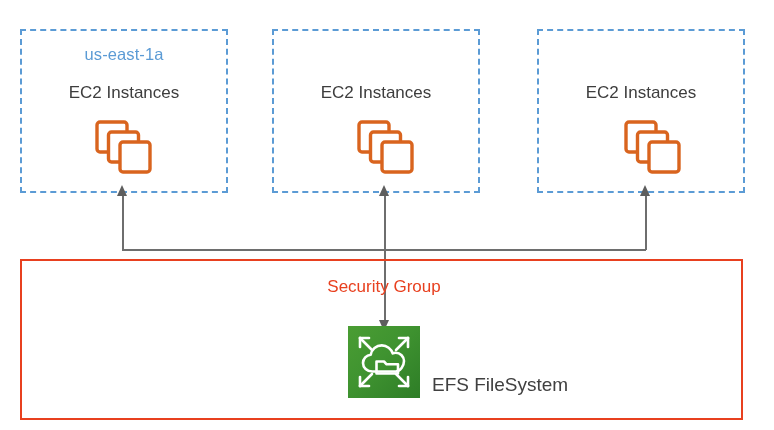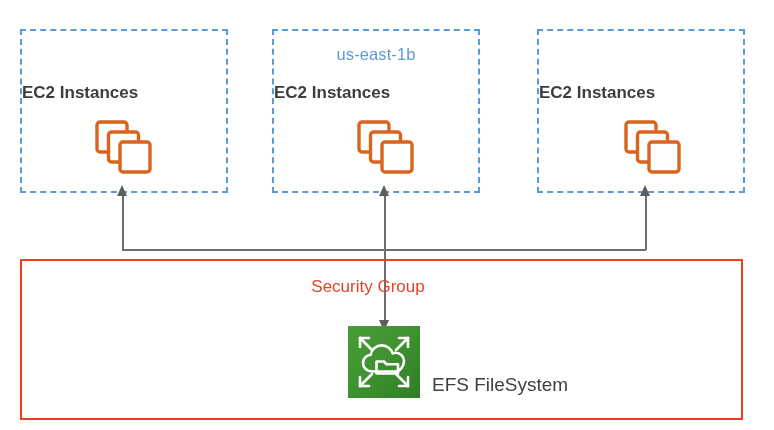--- a/index.html
+++ b/index.html
@@ -32,24 +32,24 @@
     font-size: 16.5px;
     color: #5B9BD5;
     letter-spacing: 0.1px;
     white-space: nowrap;
   }
   .az-sub {
     position: absolute;
     left: 0;
     right: 0;
     top: 52px;
+    text-align: center;
     font-size: 17px;
     color: #3D3D3D;
     white-space: nowrap;
-    font-weight: bold;
   }
 
   
   .ec2-icon {
     position: absolute;
     width: 62px;
     height: 56px;
   }
   .ec2-icon svg { display: block; }
 
@@ -100,32 +100,32 @@
     color: #404040;
     white-space: nowrap;
   }
 </style>
 </head>
 <body>
 
 <div id="canvas">
 
   <div class="az-box" id="az-1" style="left:20px; top:29px; width:208px; height:164px;">
+    <div class="az-label">us-east-1a</div>
     <div class="az-sub">EC2 Instances</div>
     <div class="ec2-icon" style="left:72px; top:88px;">
       <svg viewBox="0 0 62 56" width="62" height="56" aria-hidden="true">
         <rect x="3" y="3" width="30" height="30" rx="3" ry="3" fill="none" stroke="#D9641E" stroke-width="3.4"></rect>
         <rect x="14.5" y="13" width="30" height="30" rx="3" ry="3" fill="#ffffff" stroke="#D9641E" stroke-width="3.4"></rect>
         <rect x="26" y="23" width="30" height="30" rx="3" ry="3" fill="#ffffff" stroke="#D9641E" stroke-width="3.4"></rect>
       </svg>
     </div>
   </div>
 
   <div class="az-box" id="az-2" style="left:272px; top:29px; width:208px; height:164px;">
-    <div class="az-label">us-east-1b</div>
     <div class="az-sub">EC2 Instances</div>
     <div class="ec2-icon" style="left:82px; top:88px;">
       <svg viewBox="0 0 62 56" width="62" height="56" aria-hidden="true">
         <rect x="3" y="3" width="30" height="30" rx="3" ry="3" fill="none" stroke="#D9641E" stroke-width="3.4"></rect>
         <rect x="14.5" y="13" width="30" height="30" rx="3" ry="3" fill="#ffffff" stroke="#D9641E" stroke-width="3.4"></rect>
         <rect x="26" y="23" width="30" height="30" rx="3" ry="3" fill="#ffffff" stroke="#D9641E" stroke-width="3.4"></rect>
       </svg>
     </div>
   </div>
 
@@ -149,21 +149,21 @@
   <div class="arrow-up" style="left:379px; top:185px;"></div>
 
   <div class="wire wire-v" style="left:645px; top:196px; height:54px;"></div>
   <div class="arrow-up" style="left:640px; top:185px;"></div>
 
   <div class="wire wire-v" style="left:384px; top:249px; height:72px;"></div>
   <div class="arrow-down" style="left:379px; top:320px;"></div>
 
   <div id="security-group-box" style="left:20px; top:259px; width:723px; height:161px;"></div>
 
-  <div id="security-group-label" style="left:294px; top:277px; width:148px;">Security Group</div>
+  <div id="security-group-label" style="left:310px; top:277px; width:148px;">Security Group</div>
 
   <div id="efs-icon" style="left:348px; top:326px;">
     <svg viewBox="0 0 72 72" width="72" height="72" aria-hidden="true">
       <g fill="none" stroke="#ffffff" stroke-width="2.6" stroke-linecap="round" stroke-linejoin="round">
 
         <path d="M12 12 L24 24"></path>
         <path d="M12 12 L12 21"></path>
         <path d="M12 12 L21 12"></path>
 
         <path d="M60 12 L48 24"></path>

